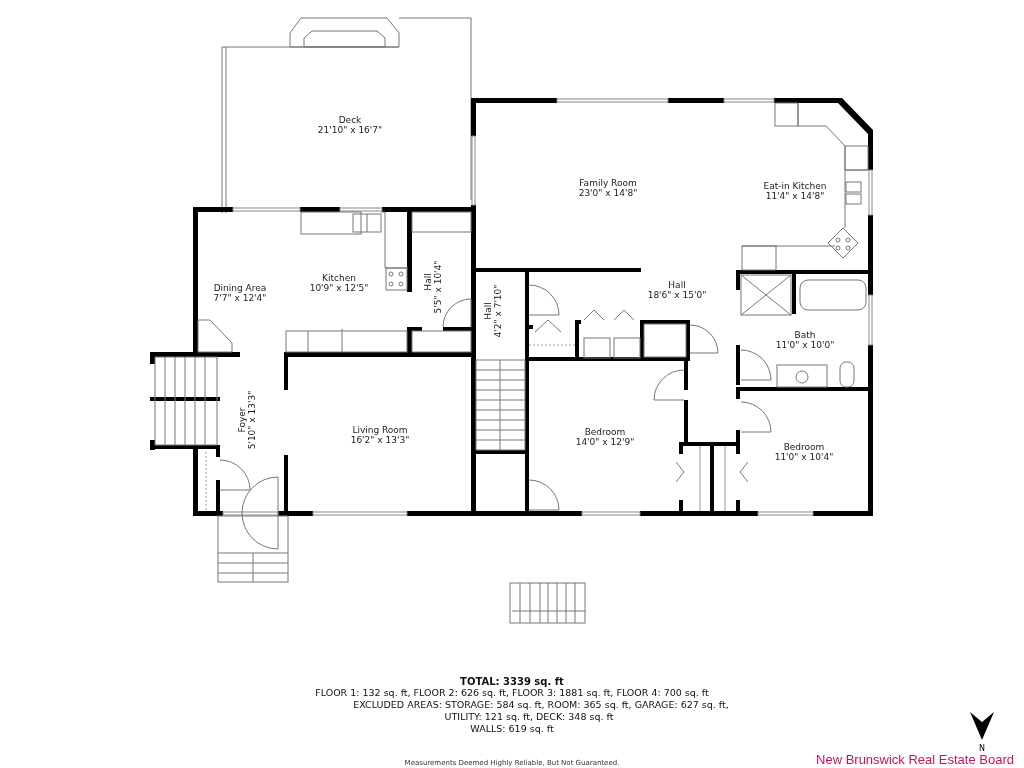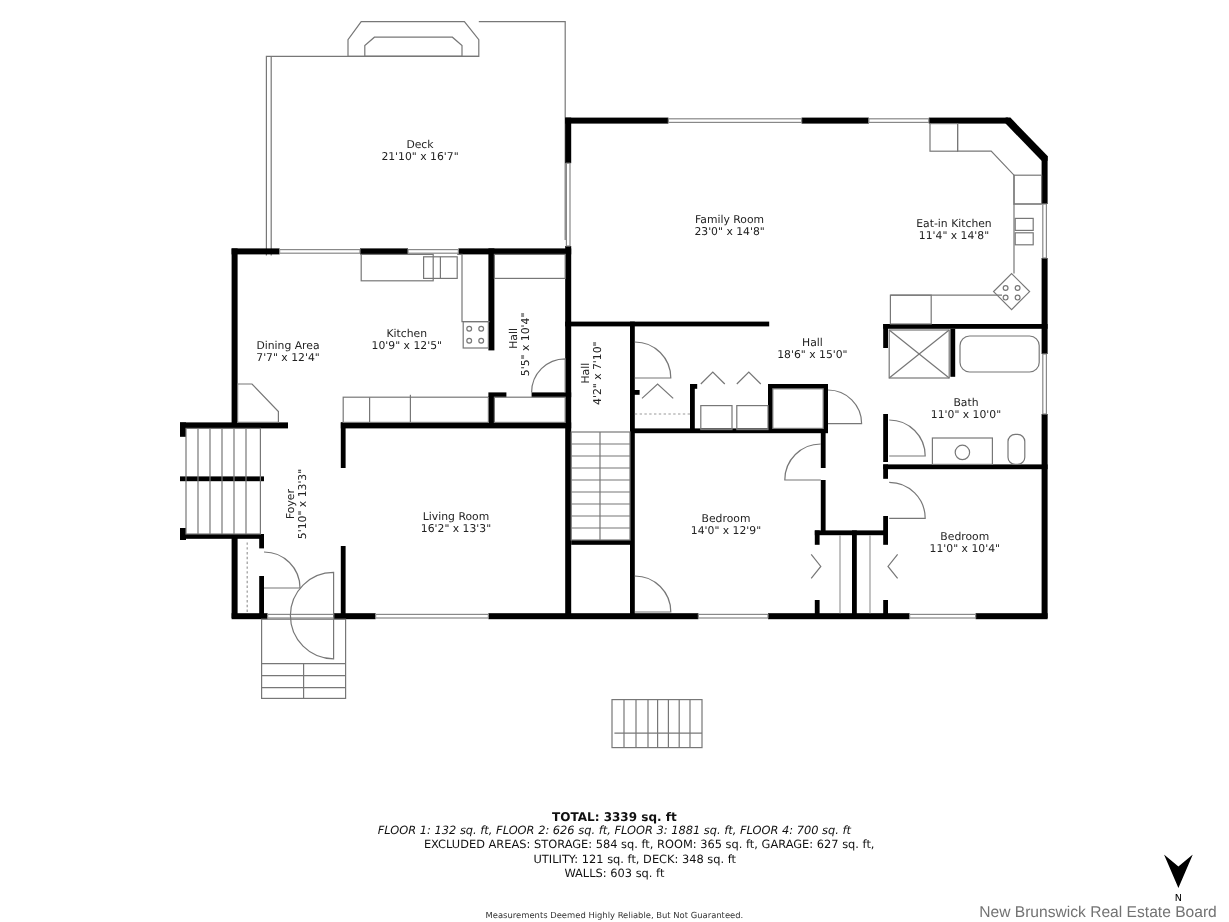--- a/index.html
+++ b/index.html
@@ -9,21 +9,21 @@
   .thin { stroke:#777; stroke-width:1; fill:none; }
   .thin2 { stroke:#999; stroke-width:1; fill:none; }
   .dash { stroke:#999; stroke-width:1; fill:none; stroke-dasharray:2 2; }
   .win { fill:#fff; stroke:#888; stroke-width:1; }
   .door { stroke:#777; stroke-width:1; fill:none; }
   .room-label { font-family:"DejaVu Sans", sans-serif; font-size:9px; fill:#222; text-anchor:middle; }
   .summary { position:absolute; left:0; width:1024px; text-align:center; color:#111; font-family:"DejaVu Sans", sans-serif; }
   .sum-total { top:676px; font-size:10px; font-weight:bold;text-align:center; }
   .sum-line { font-size:9.5px; line-height:12px; }
   .disclaimer { top:742px; font-size:7px; color:#333;margin-top:17px; }
-  .watermark { position:absolute; right:10px; top:752px; font-family:"Liberation Sans", sans-serif; font-size:13px; color:#737373; }
+  .watermark { position:absolute; right:10px; top:752px; font-family:"Liberation Sans", sans-serif; font-size:13px; color:#be185d; }
   .north { position:absolute; left:968px; top:712px; width:28px; height:40px; }
 </style>
 </head>
 <body>
 
 <svg id="plan" viewBox="0 0 1024 768" xmlns="http://www.w3.org/2000/svg">
 
   <g>
     <polyline class="thin" points="222,213 222,47 290,47"></polyline>
     <polyline class="thin" points="226,213 226,47"></polyline>
@@ -257,24 +257,24 @@
     <text class="room-label" x="380" y="433">Living Room</text>
     <text class="room-label" x="380" y="443">16'2" x 13'3"</text>
     <text class="room-label" x="605" y="435">Bedroom</text>
     <text class="room-label" x="605" y="445">14'0" x 12'9"</text>
     <text class="room-label" x="804" y="450">Bedroom</text>
     <text class="room-label" x="804" y="460">11'0" x 10'4"</text>
   </g>
 </svg>
 
 <div class="summary sum-total">TOTAL: 3339 sq. ft</div>
-<div class="summary sum-line" style="top:687px;font-style:italic;">FLOOR 1: 132 sq. ft, FLOOR 2: 626 sq. ft, FLOOR 3: 1881 sq. ft, FLOOR 4: 700 sq. ft</div>
+<div class="summary sum-line" style="top:687px;">FLOOR 1: 132 sq. ft, FLOOR 2: 626 sq. ft, FLOOR 3: 1881 sq. ft, FLOOR 4: 700 sq. ft</div>
 <div class="summary sum-line" style="top:699px;padding-left:29px;">EXCLUDED AREAS: STORAGE: 584 sq. ft, ROOM: 365 sq. ft, GARAGE: 627 sq. ft,</div>
 <div class="summary sum-line" style="top:711px;margin-left:17px;">UTILITY: 121 sq. ft, DECK: 348 sq. ft</div>
-<div class="summary sum-line" style="top:723px;">WALLS: 603 sq. ft</div>
+<div class="summary sum-line" style="top:723px;">WALLS: 619 sq. ft</div>
 <div class="summary disclaimer">Measurements Deemed Highly Reliable, But Not Guaranteed.</div>
 
 <div class="north">
   <svg width="28" height="40" viewBox="0 0 28 40">
     <polygon points="2,0 14,10 26,0 14,28" fill="#000"></polygon>
     <text x="14" y="39" font-size="8" text-anchor="middle" fill="#000" font-family="DejaVu Sans, sans-serif">N</text>
   </svg>
 </div>
 
 <div class="watermark">New Brunswick Real Estate Board</div>

